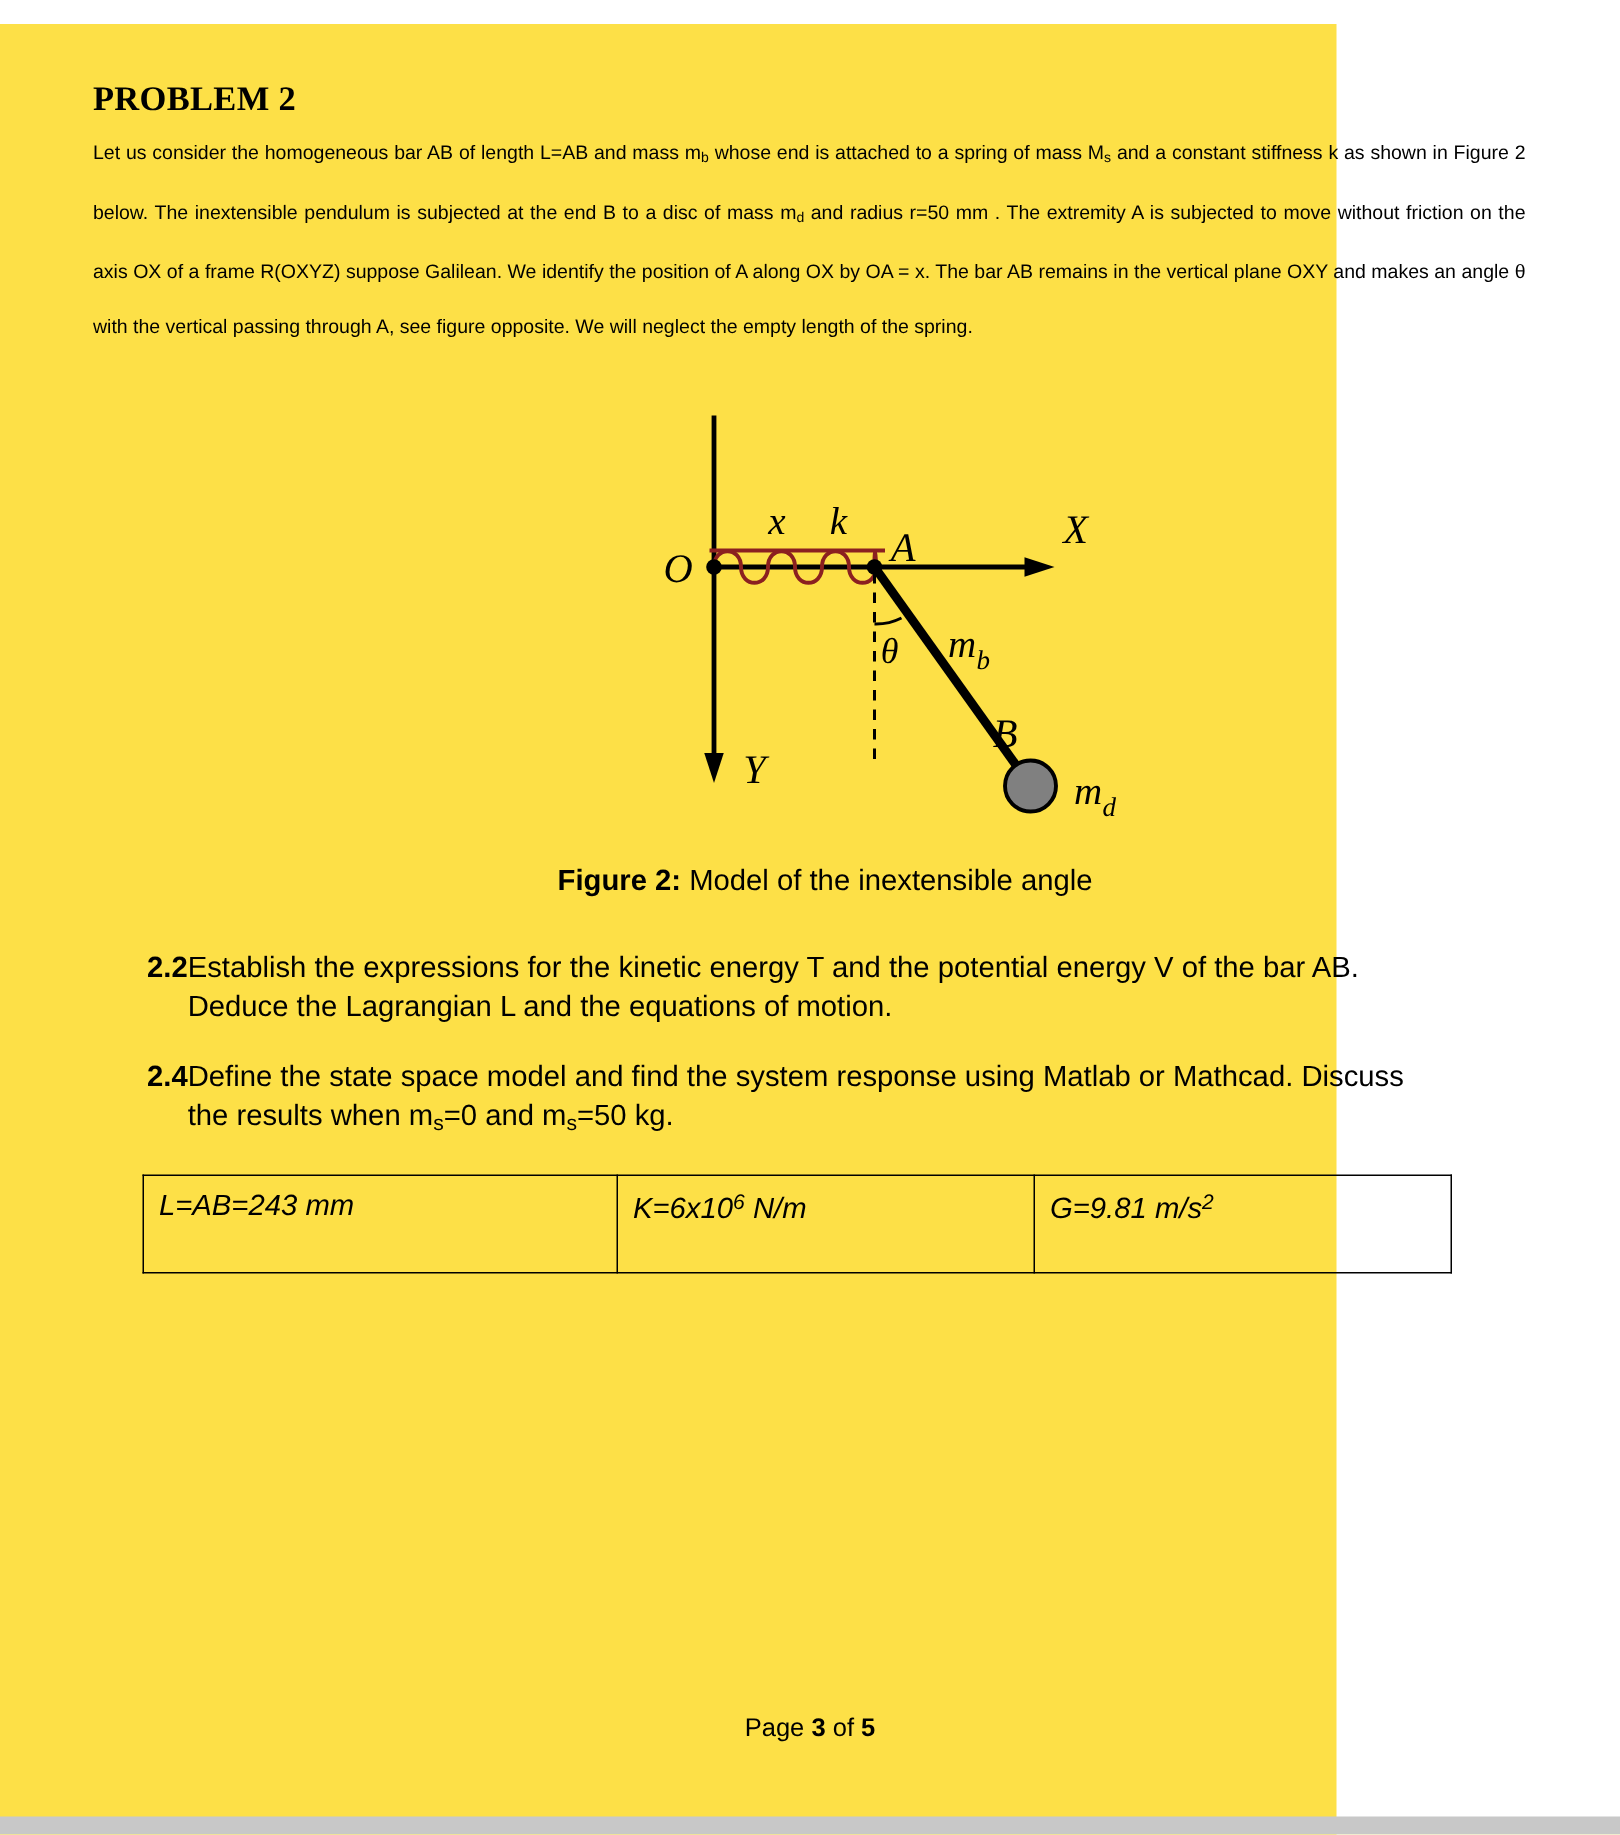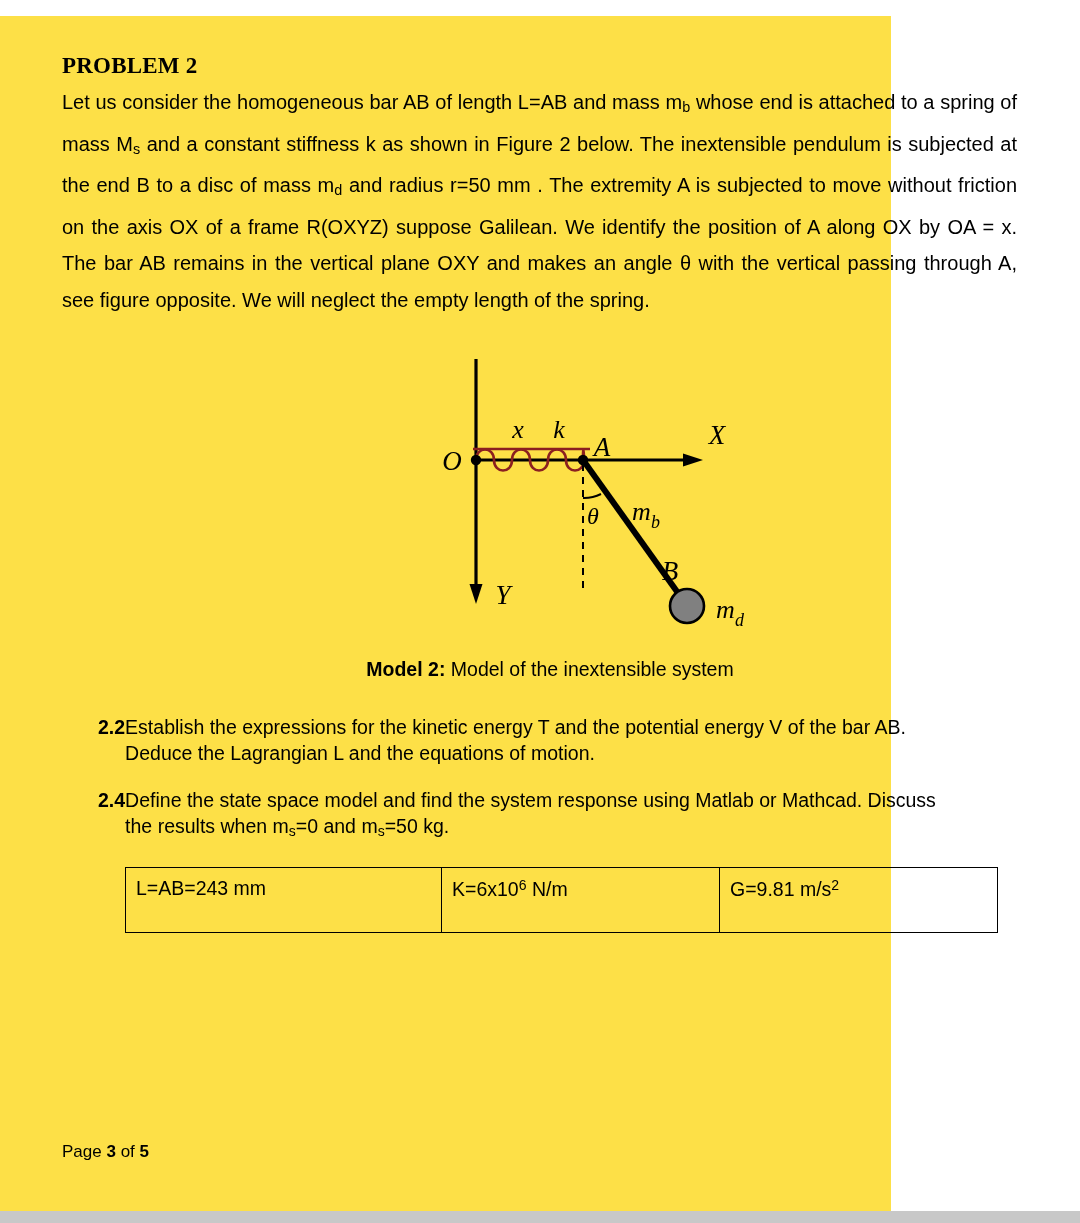--- a/index.html
+++ b/index.html
@@ -42,21 +42,21 @@
     font-family: "Liberation Serif", serif;
     font-weight: bold;
     font-size: 23px;
     line-height: 28px;
     margin: 0 0 4px 0;
     letter-spacing: 0.2px;
   }
 
   
   .intro {
-    font-size: 20px;
+    font-size: 13px;
     line-height: 36.5px;
     text-align: justify;
     margin: 0;
     width: 955px;
   }
   sub { font-size: 0.72em; vertical-align: -0.22em; }
   sup { font-size: 0.72em; vertical-align: 0.42em; }
 
   
   .figure-wrap {
@@ -88,43 +88,44 @@
   .q-num {
     font-weight: bold;
     flex: 0 0 auto;
     white-space: nowrap;
   }
   .q-text { flex: 1 1 auto; }
 
   
   table.params {
     border-collapse: collapse;
-    margin-left: 63px;
+    margin-left: 33px;
     margin-top: 4px;
     width: 839px;
     table-layout: fixed;
+    font-style: italic;
   }
   table.params td {
     border: 1.6px solid #000000;
     font-size: 19.5px;
     padding: 9px 0 9px 10px;
     height: 46px;
     vertical-align: top;
   }
   table.params td.c0 { width: 305px; }
   table.params td.c1 { width: 267px; }
   table.params td.c2 { width: 267px; }
 
   
   .footer {
     position: absolute;
     left: 62px;
     top: 1126px;
     width: 956px;
-    text-align: left;
+    text-align: center;
     font-size: 17px;
   }
   .footer b { font-weight: bold; }
 </style>
 </head>
 <body>
 
 <div class="page">
 
   <div class="content">
@@ -186,21 +187,21 @@
         </g>
 
         <g>
           <text x="374" y="272" font-family="Liberation Serif, serif" font-size="26" font-style="italic">m</text>
           <text x="393" y="280" font-family="Liberation Serif, serif" font-size="18" font-style="italic">d</text>
         </g>
       </svg>
     </div>
 
     <div class="fig-caption">
-      <b>Model 2:</b><span> Model of the inextensible system</span>
+      <b>Figure 2:</b><span> Model of the inextensible angle</span>
     </div>
 
     <div class="questions">
         <div class="q-item">
           <span class="q-num">2.2</span>
           <span class="q-text">Establish the expressions for the kinetic energy T and the potential energy V of the bar AB.<br>Deduce the Lagrangian L and the equations of motion.</span>
         </div>
         <div class="q-item">
           <span class="q-num">2.4</span>
           <span class="q-text">Define the state space model and find the system response using Matlab or Mathcad. Discuss<br>the results when m<sub>s</sub>=0 and m<sub>s</sub>=50 kg.</span>

